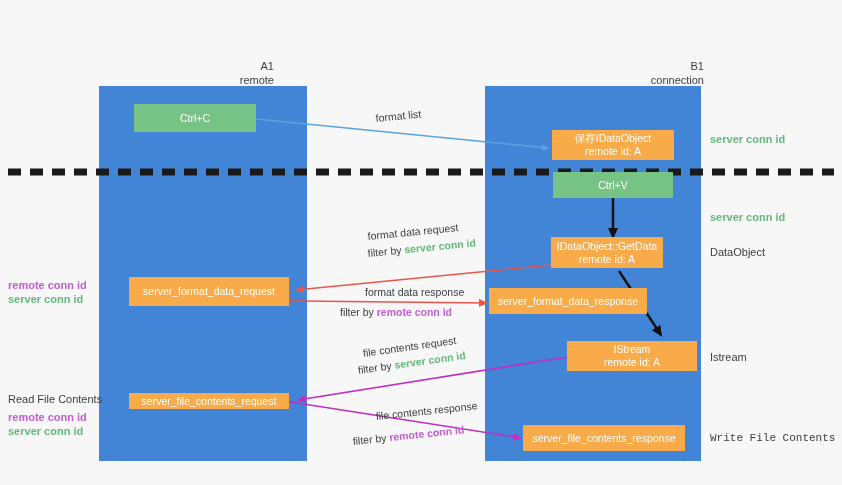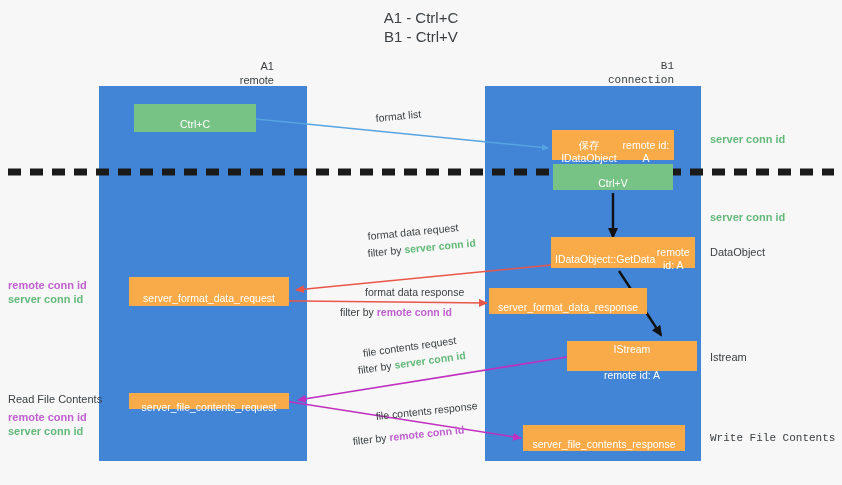--- a/index.html
+++ b/index.html
@@ -32,21 +32,21 @@
   .node{
     position:absolute;
     display:flex;align-items:center;justify-content:center;
     text-align:center;color:#ffffff;
     font-size:10.5px;line-height:13px;
     box-sizing:border-box;
     padding:2px 4px;
   }
   .node.green{background:#77c386;}
   .node.orange{background:#f9ab49;}
-  .node span{display:block;margin-top:13px;}
+  .node span{display:block;}
 
   
   .cap{
     position:absolute;font-size:11px;line-height:14px;color:#3c4043;
     white-space:nowrap;
   }
   .cap.green{color:#63b97a;font-weight:bold;}
   .cap.purple{color:#c05fd0;font-weight:bold;}
   .cap.grey{color:#3c4043;text-align:right;}
   .cap.stack{line-height:15px;}
@@ -61,30 +61,26 @@
 
   
   svg.wires{position:absolute;left:0;top:0;width:842px;height:485px;
             pointer-events:none;}
 </style>
 </head>
 <body>
 
 <div class="stage">
 
-  <div class="title">
-    <div>A1 - Ctrl+C</div>
-    <div>B1 - Ctrl+V</div>
-  </div>
 
   <div class="colhead" style="left:114px;top:59px;">
     <div>A1</div>
     <div>remote</div>
   </div>
-  <div class="colhead" style="left:514px;top:59px;font-family:Liberation Mono, monospace;">
+  <div class="colhead" style="left:544px;top:59px;">
     <div>B1</div>
     <div>connection</div>
   </div>
 
   <div class="lane" style="left:99px;top:86px;width:208px;height:375px;"></div>
   <div class="lane" style="left:485px;top:86px;width:216px;height:375px;"></div>
 
   <svg class="wires" viewBox="0 0 842 485">
     <defs>
       <marker id="ah-blue" markerWidth="7" markerHeight="7" refX="6" refY="3.2" orient="auto" markerUnits="userSpaceOnUse">
@@ -115,30 +111,30 @@
 
     <path d="M567,357 L298,400" stroke="#c02fc0" stroke-width="1.6" fill="none" marker-end="url(#ah-magenta)"></path>
 
     <path d="M265,398 L521,438" stroke="#c02fc0" stroke-width="1.6" fill="none" marker-end="url(#ah-magenta)"></path>
   </svg>
 
   <div class="node green" style="left:134px;top:104px;width:122px;height:28px;">
     <span>Ctrl+C</span>
   </div>
 
-  <div class="node orange" style="left:552px;top:130px;width:122px;height:30px;flex-direction:row;">
+  <div class="node orange" style="left:552px;top:130px;width:122px;height:30px;flex-direction:column;">
     <span>保存IDataObject</span>
     <span>remote id: A</span>
   </div>
 
-  <div class="node green" style="left:553px;top:164px;width:120px;height:26px;">
+  <div class="node green" style="left:553px;top:172px;width:120px;height:26px;">
     <span>Ctrl+V</span>
   </div>
 
-  <div class="node orange" style="left:551px;top:237px;width:144px;height:31px;flex-direction:row;">
+  <div class="node orange" style="left:551px;top:237px;width:112px;height:31px;flex-direction:column;">
     <span>IDataObject::GetData</span>
     <span>remote id: A</span>
   </div>
 
   <div class="node orange" style="left:129px;top:277px;width:160px;height:29px;">
     <span>server_format_data_request</span>
   </div>
 
   <div class="node orange" style="left:489px;top:288px;width:158px;height:26px;">
     <span>server_format_data_response</span>

